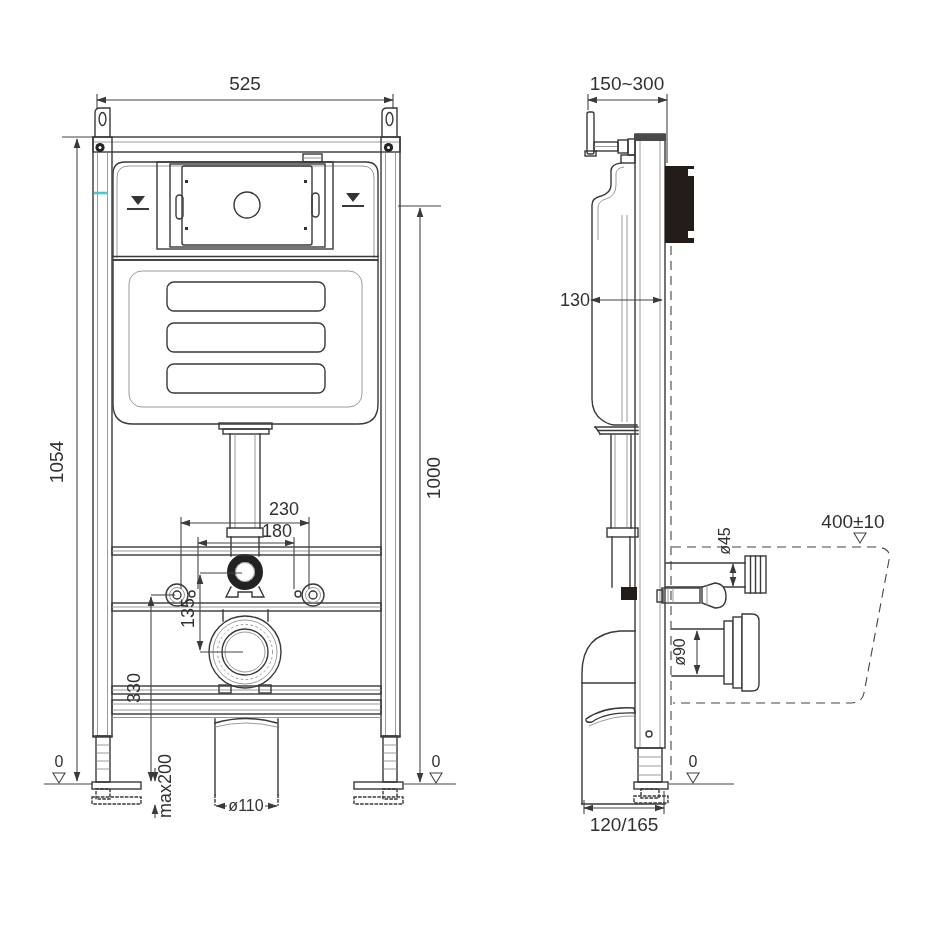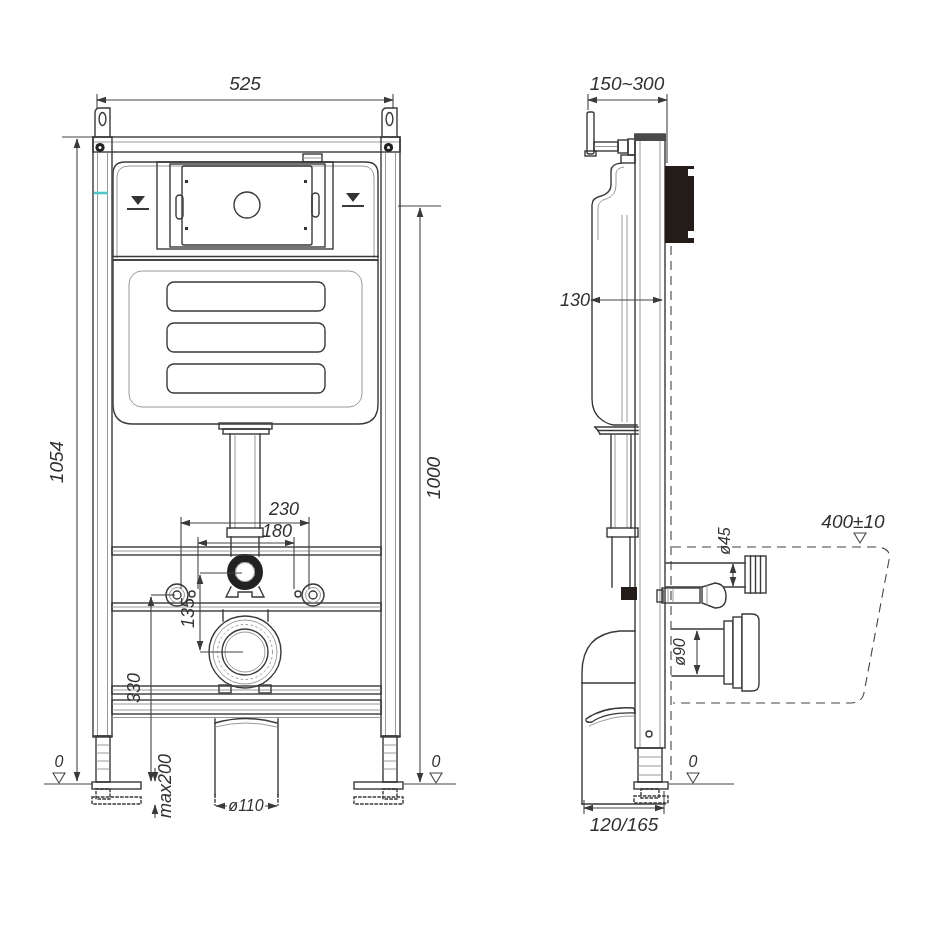--- a/index.html
+++ b/index.html
@@ -1,19 +1,19 @@
 <!DOCTYPE html>
 <html style="--line: #3a3a3a; --accent-teal: #52c5c6; --dark-fill: #241c18;"><head>
 <meta charset="utf-8">
 <style>
   :root{
     --line:#3a3a3a; --accent-teal:#52c5c6; --dark-fill:#241c18;
   }
   html,body{margin:0;padding:0;background:#ffffff;}
-  .stage{width:950px;height:950px;background:#ffffff;position:relative;font-family:"Liberation Sans",sans-serif;font-style:italic;}
+  .stage{width:950px;height:950px;background:#ffffff;position:relative;font-family:"Liberation Sans",sans-serif;}
   svg{display:block}
   .ln{stroke:var(--line);stroke-width:1.4;fill:none;stroke-linecap:square}
   .lnr{stroke:var(--line);stroke-width:1.4;fill:#fff}
   .ln2{stroke:var(--line);stroke-width:2;fill:none}
   .thin{stroke:#8f8f8f;stroke-width:0.9;fill:none}
   .dim{stroke:#454545;stroke-width:1.1;fill:none}
   .dash{stroke-dasharray:9 6}
   .dot{stroke-dasharray:2.2 2.6}
   .darkf{fill:var(--dark-fill);stroke:none}
   .whitef{fill:#fff;stroke:none}

